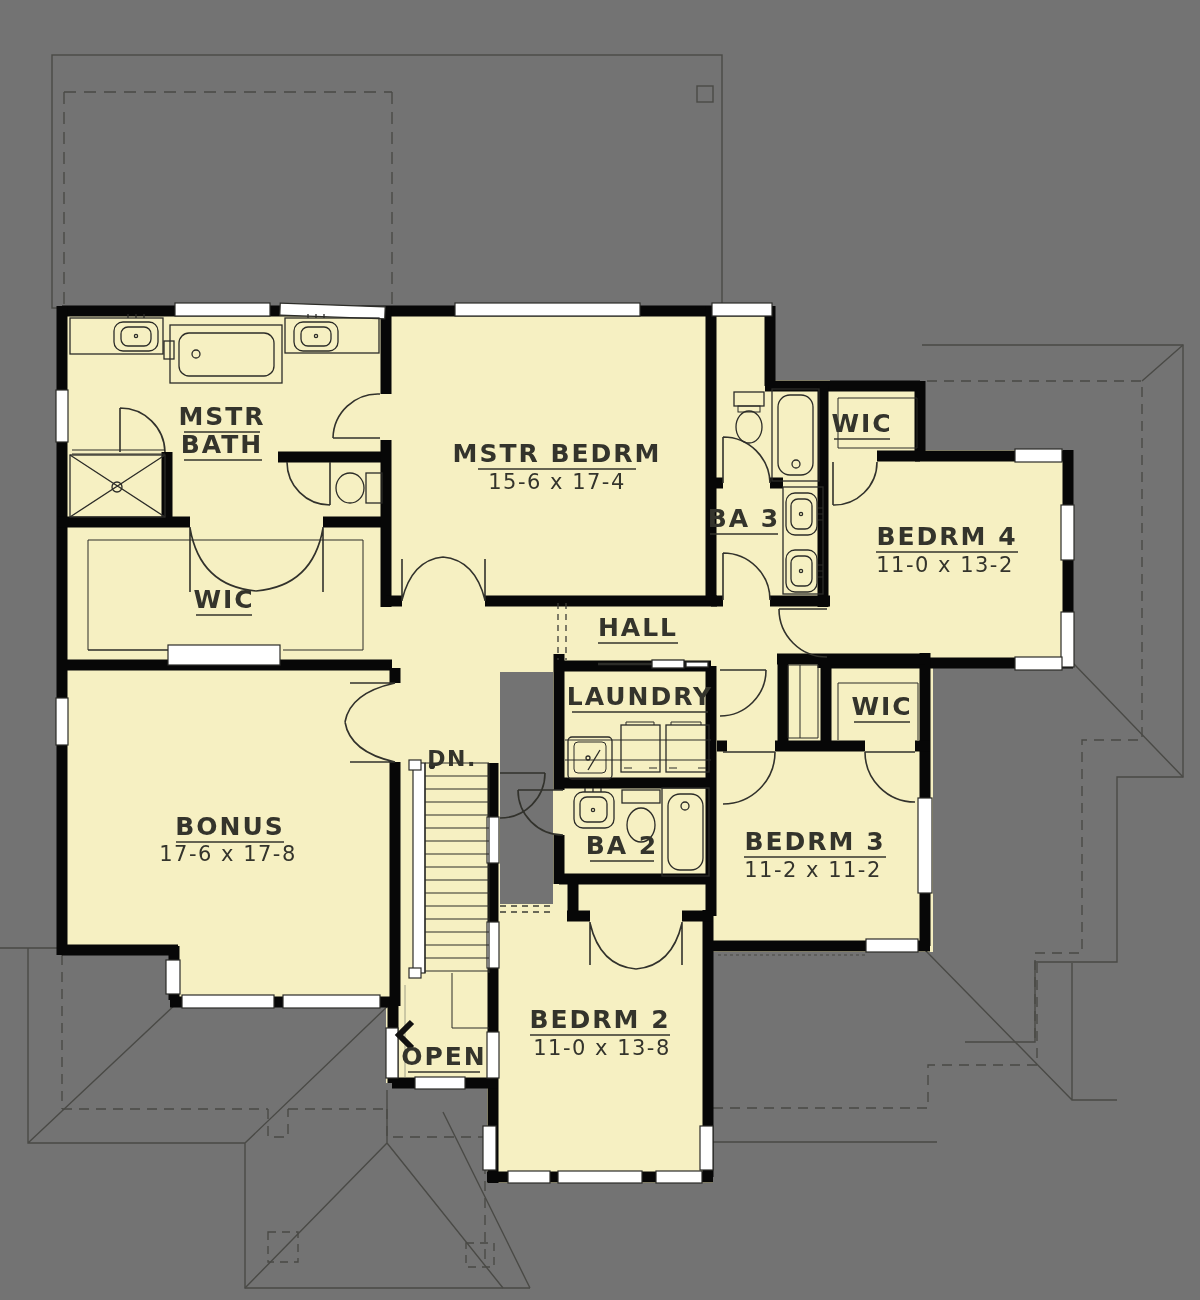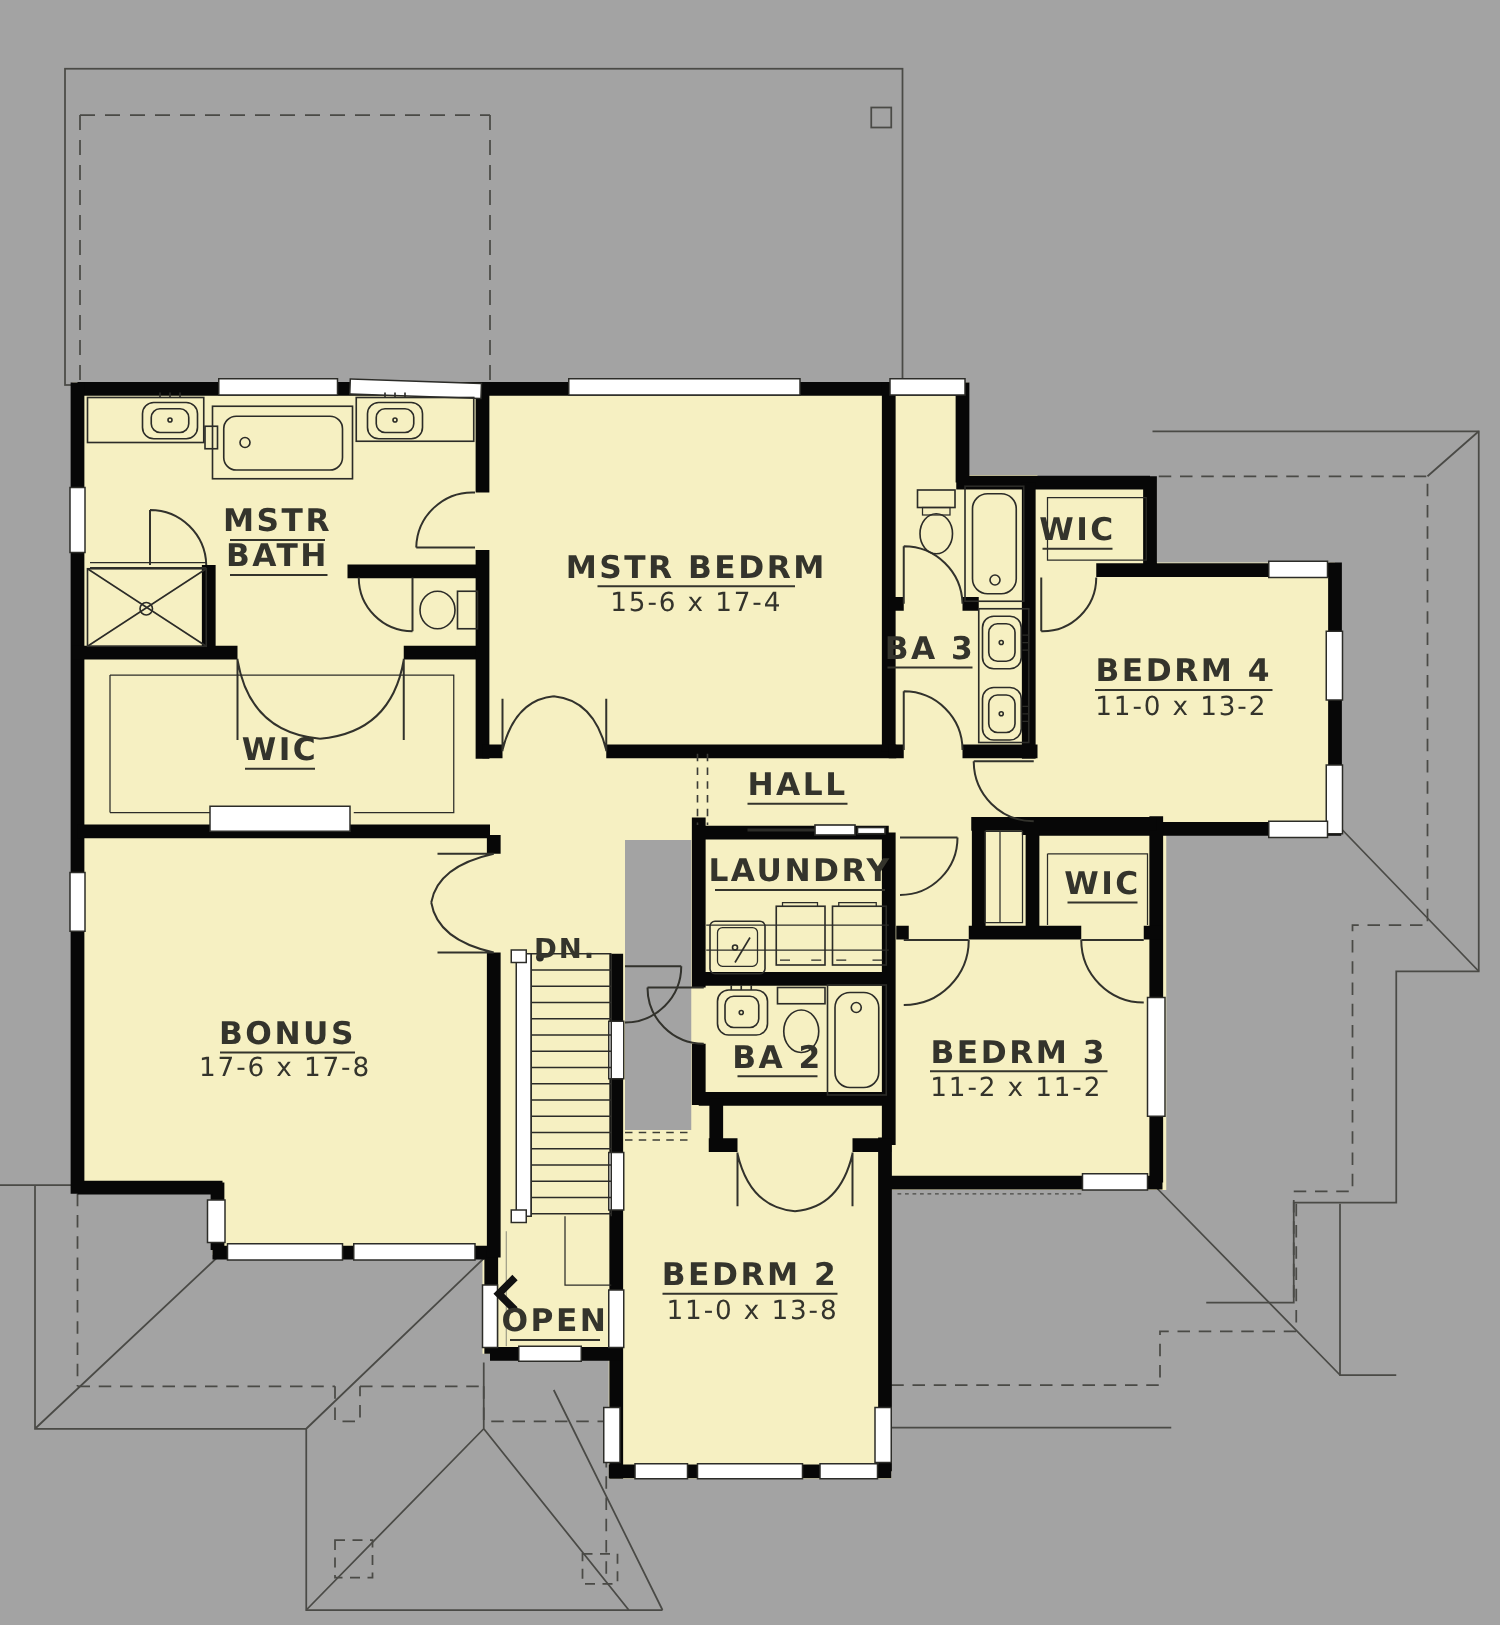--- a/index.html
+++ b/index.html
@@ -1,16 +1,16 @@
 <!DOCTYPE html>
 <html><head>
 <meta charset="utf-8">
 <style>
   html,body{margin:0;padding:0;background:#ffffff;}
-  .page{width:1200px;height:1300px;position:relative;background:#a3a3a3;overflow:hidden;}
+  .page{width:1200px;height:1300px;position:relative;background:#737373;overflow:hidden;}
   svg text{font-family:"DejaVu Sans","Liberation Sans",sans-serif;fill:#34342c;}
   .room-name{font-size:25px;font-weight:600;letter-spacing:2px;}
   .room-dims{font-size:21px;font-weight:500;letter-spacing:1.5px;}
   .small-label{font-size:22px;font-weight:600;letter-spacing:1.5px;}
 </style>
 </head>
 <body>
 
 <div class="page">
 <svg width="1200" height="1300" viewBox="0 0 1200 1300" xmlns="http://www.w3.org/2000/svg">

